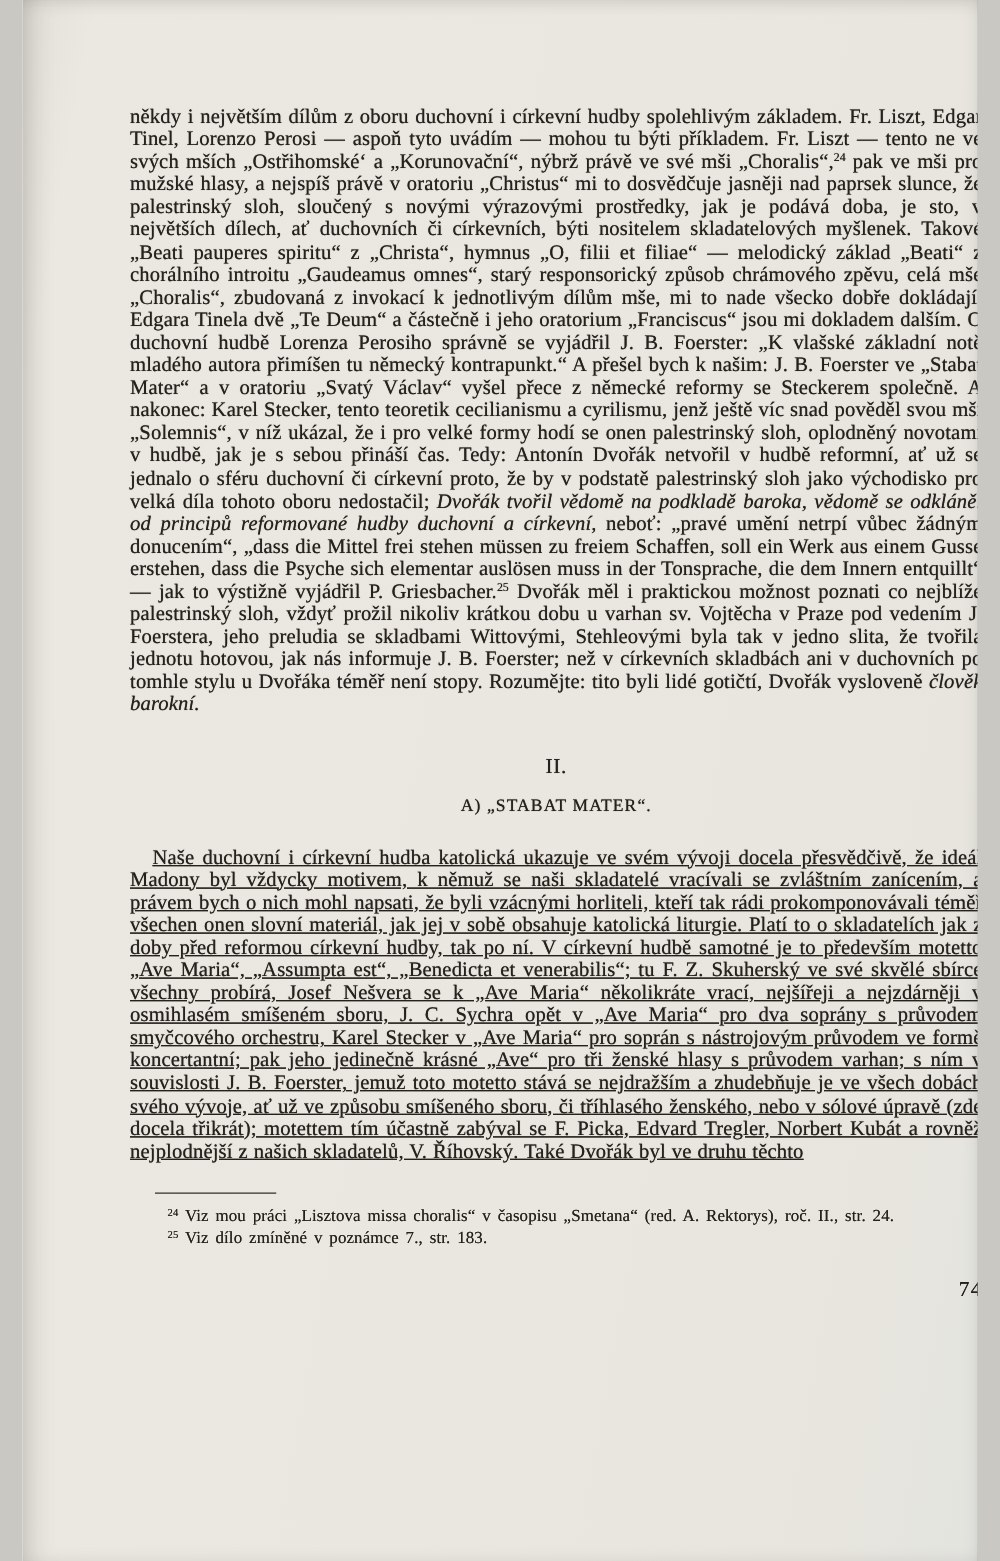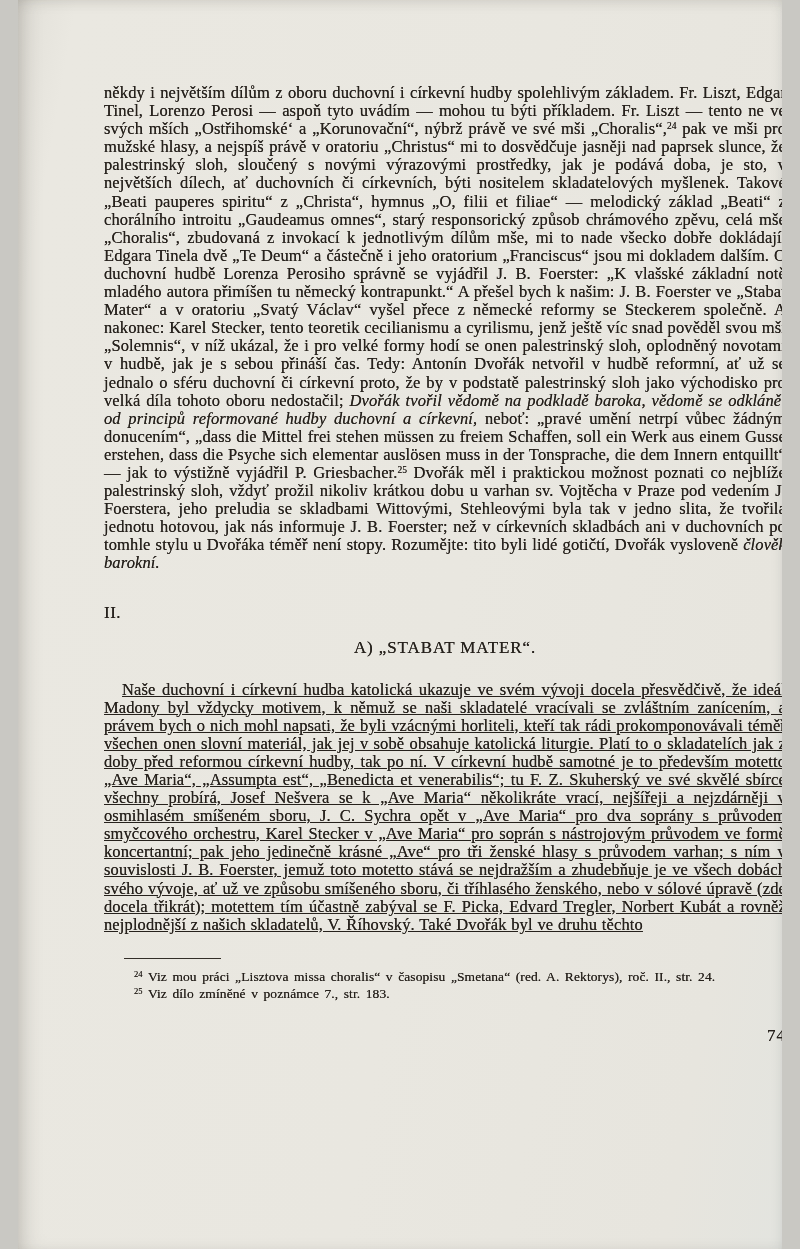--- a/index.html
+++ b/index.html
@@ -35,29 +35,30 @@
   }
   .body-para em { font-style: italic; }
   sup.fnref {
     font-size: 9.5px;
     line-height: 0;
     vertical-align: 5px;
     letter-spacing: 0;
   }
   .chapter-num {
     margin: 30px 0 0 0;
+    text-align: center;
     font-size: 17px;
     font-weight: normal;
     letter-spacing: 0.5px;
     text-shadow: 0 0 0.55px rgba(38,33,28,0.85);
   }
   .section-title {
     margin: 15px 0 0 0;
     text-align: center;
-    font-size: 17px;
+    font-size: 14px;
     font-weight: normal;
     letter-spacing: 0.9px;
     text-shadow: 0 0 0.6px rgba(38,33,28,0.9);
   }
   .indent { text-indent: 18px; margin-top: 23px; text-decoration: underline; }
   .footnote-rule {
     width: 97px;
     height: 0;
     border-top: 1.6px solid #332e28;
     margin: 24px 0 10px 20px;

